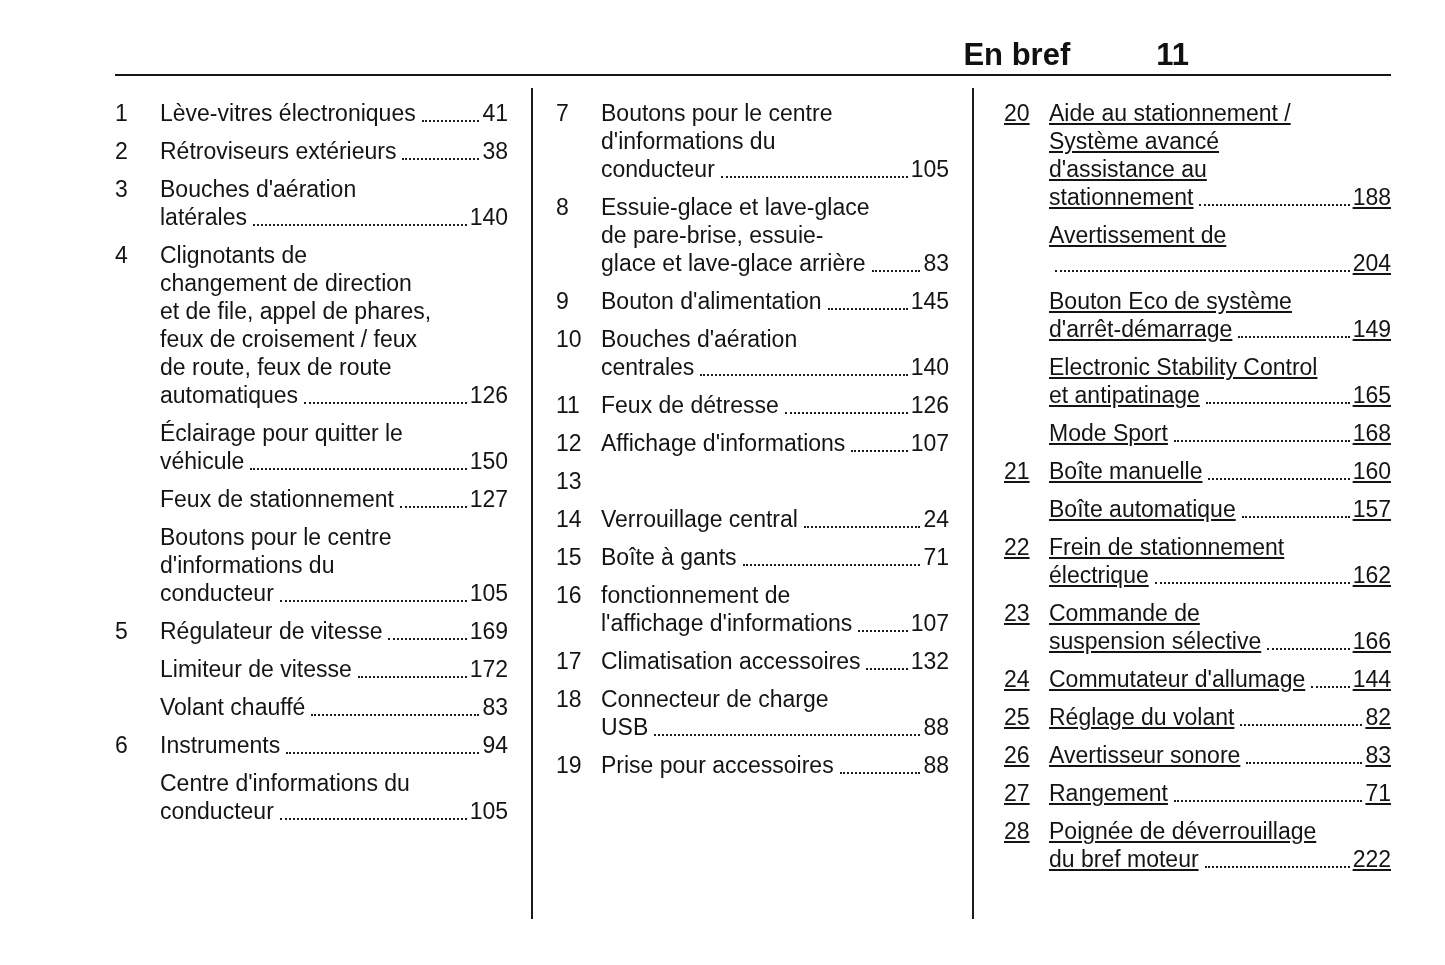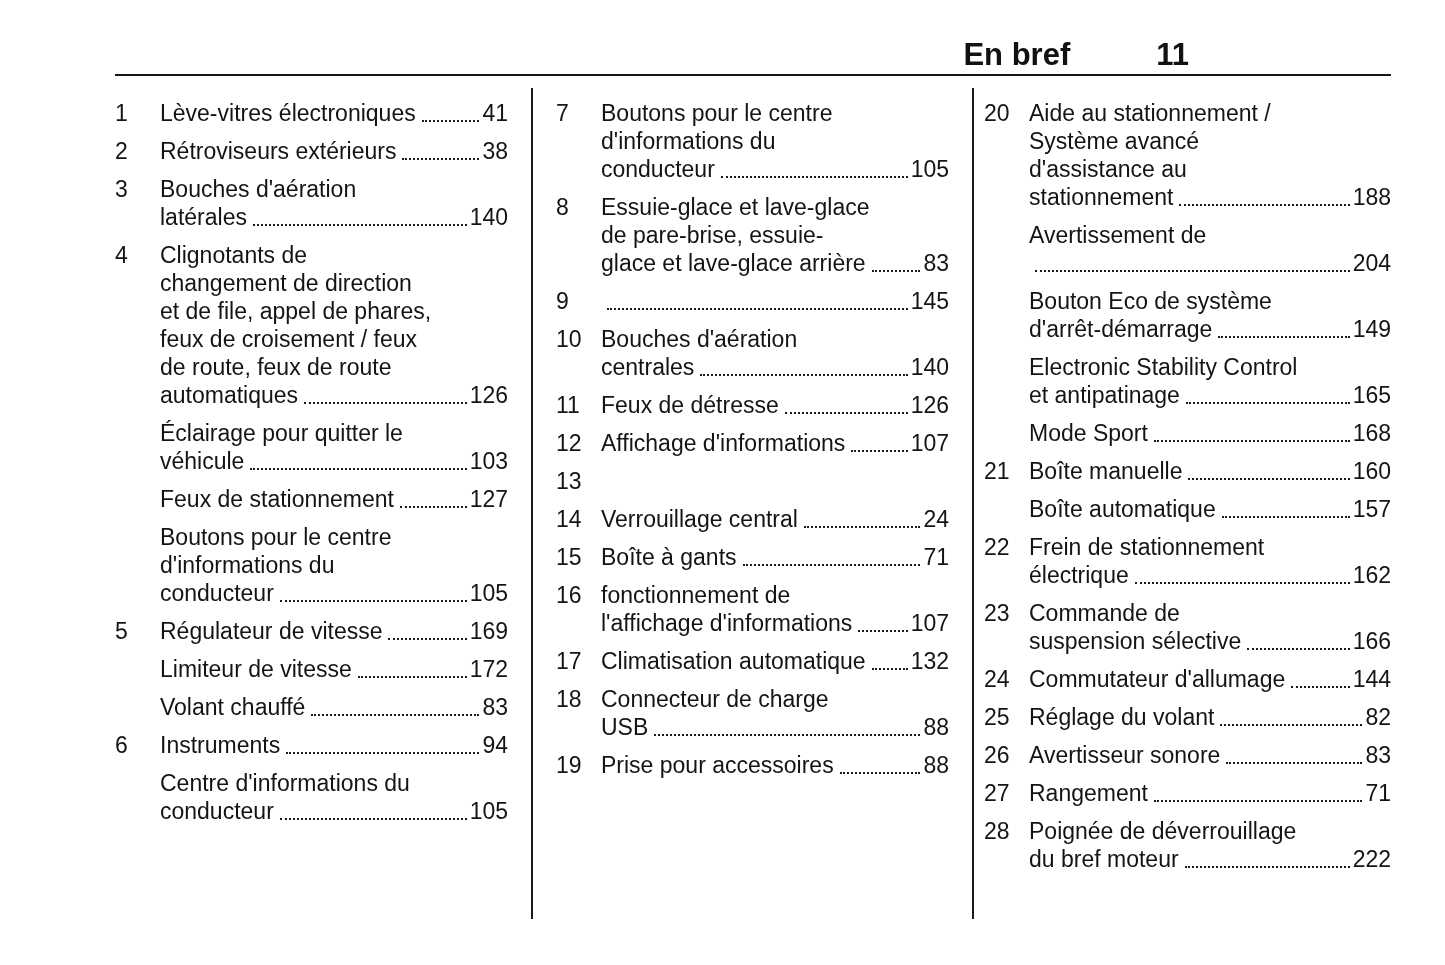--- a/index.html
+++ b/index.html
@@ -33,21 +33,21 @@
   .vline2 { left: 972px; }
 
   
   .toc {
     position: absolute; left: 115px; top: 99px; width: 1276px;
     display: grid; grid-template-columns: 416px 441px 419px;
   }
   .col { box-sizing: border-box; min-width: 0; }
   .col1 { padding-right: 23px; }
   .col2 { padding-left: 25px; padding-right: 23px; }
-  .col3 { padding-left: 12px; }
+  .col3 { padding-left: 32px; text-decoration: underline; }
 
   .entry {
     display: flex;
     font-size: 23px; line-height: 28px;
     margin-bottom: 10px;
   }
   .num { flex: 0 0 45px; width: 45px; }
   .ebody { flex: 1; min-width: 0; }
   .line { white-space: nowrap; }
   .lline { display: flex; align-items: baseline; }
@@ -122,21 +122,21 @@
             </div>
           </div>
         </div>
         <div class="entry">
           <span class="num"></span>
           <div class="ebody">
             <div class="line">Éclairage pour quitter le</div>
             <div class="lline">
               <span class="txt">véhicule</span>
               <span class="leader"></span>
-              <span class="pg">103</span>
+              <span class="pg">150</span>
             </div>
           </div>
         </div>
         <div class="entry">
           <span class="num"></span>
           <div class="ebody">
             <div class="lline">
               <span class="txt">Feux de stationnement</span>
               <span class="leader"></span>
               <span class="pg">127</span>
@@ -229,20 +229,21 @@
               <span class="txt">glace et lave-glace arrière</span>
               <span class="leader"></span>
               <span class="pg">83</span>
             </div>
           </div>
         </div>
         <div class="entry">
           <span class="num">9</span>
           <div class="ebody">
             <div class="lline">
+              <span class="txt">Bouton d'alimentation</span>
               <span class="leader"></span>
               <span class="pg">145</span>
             </div>
           </div>
         </div>
         <div class="entry">
           <span class="num">10</span>
           <div class="ebody">
             <div class="line">Bouches d'aération</div>
             <div class="lline">
@@ -303,21 +304,21 @@
               <span class="txt">l'affichage d'informations</span>
               <span class="leader"></span>
               <span class="pg">107</span>
             </div>
           </div>
         </div>
         <div class="entry">
           <span class="num">17</span>
           <div class="ebody">
             <div class="lline">
-              <span class="txt">Climatisation automatique</span>
+              <span class="txt">Climatisation accessoires</span>
               <span class="leader"></span>
               <span class="pg">132</span>
             </div>
           </div>
         </div>
         <div class="entry">
           <span class="num">18</span>
           <div class="ebody">
             <div class="line">Connecteur de charge</div>
             <div class="lline">

